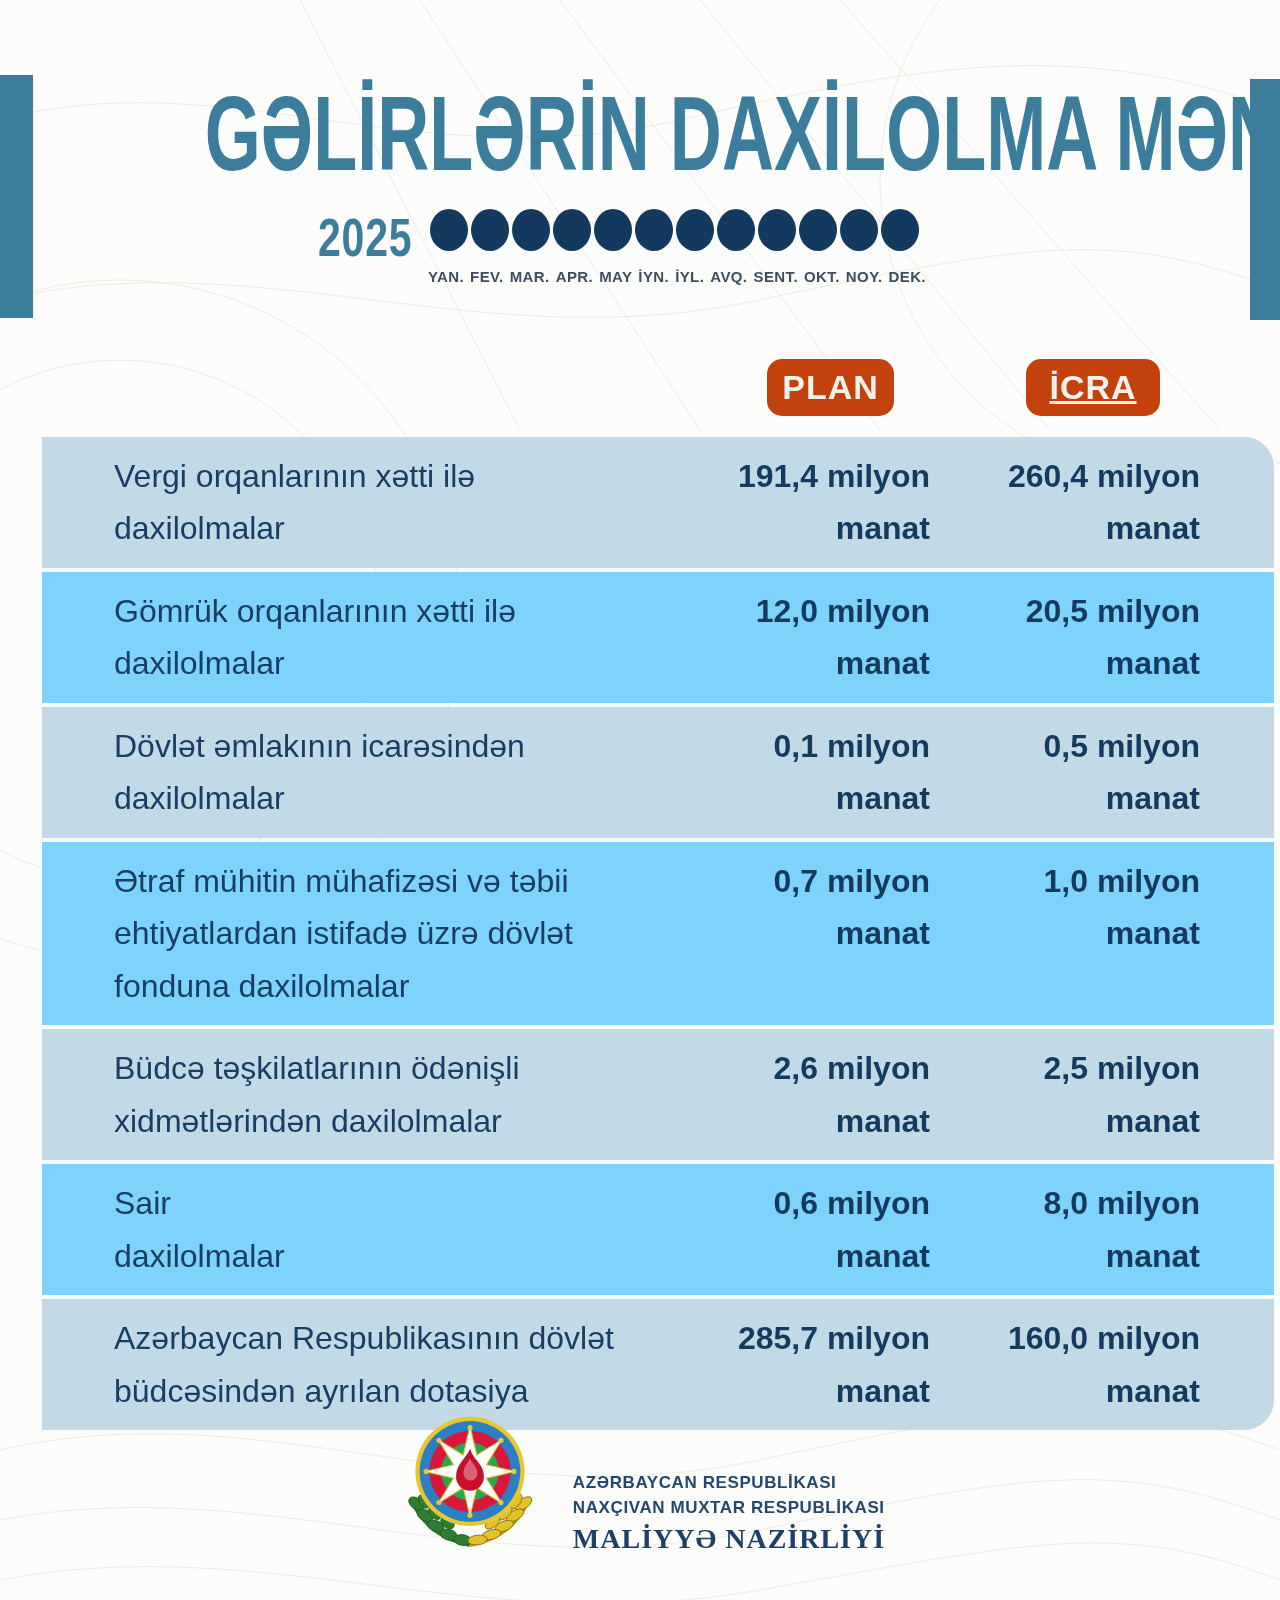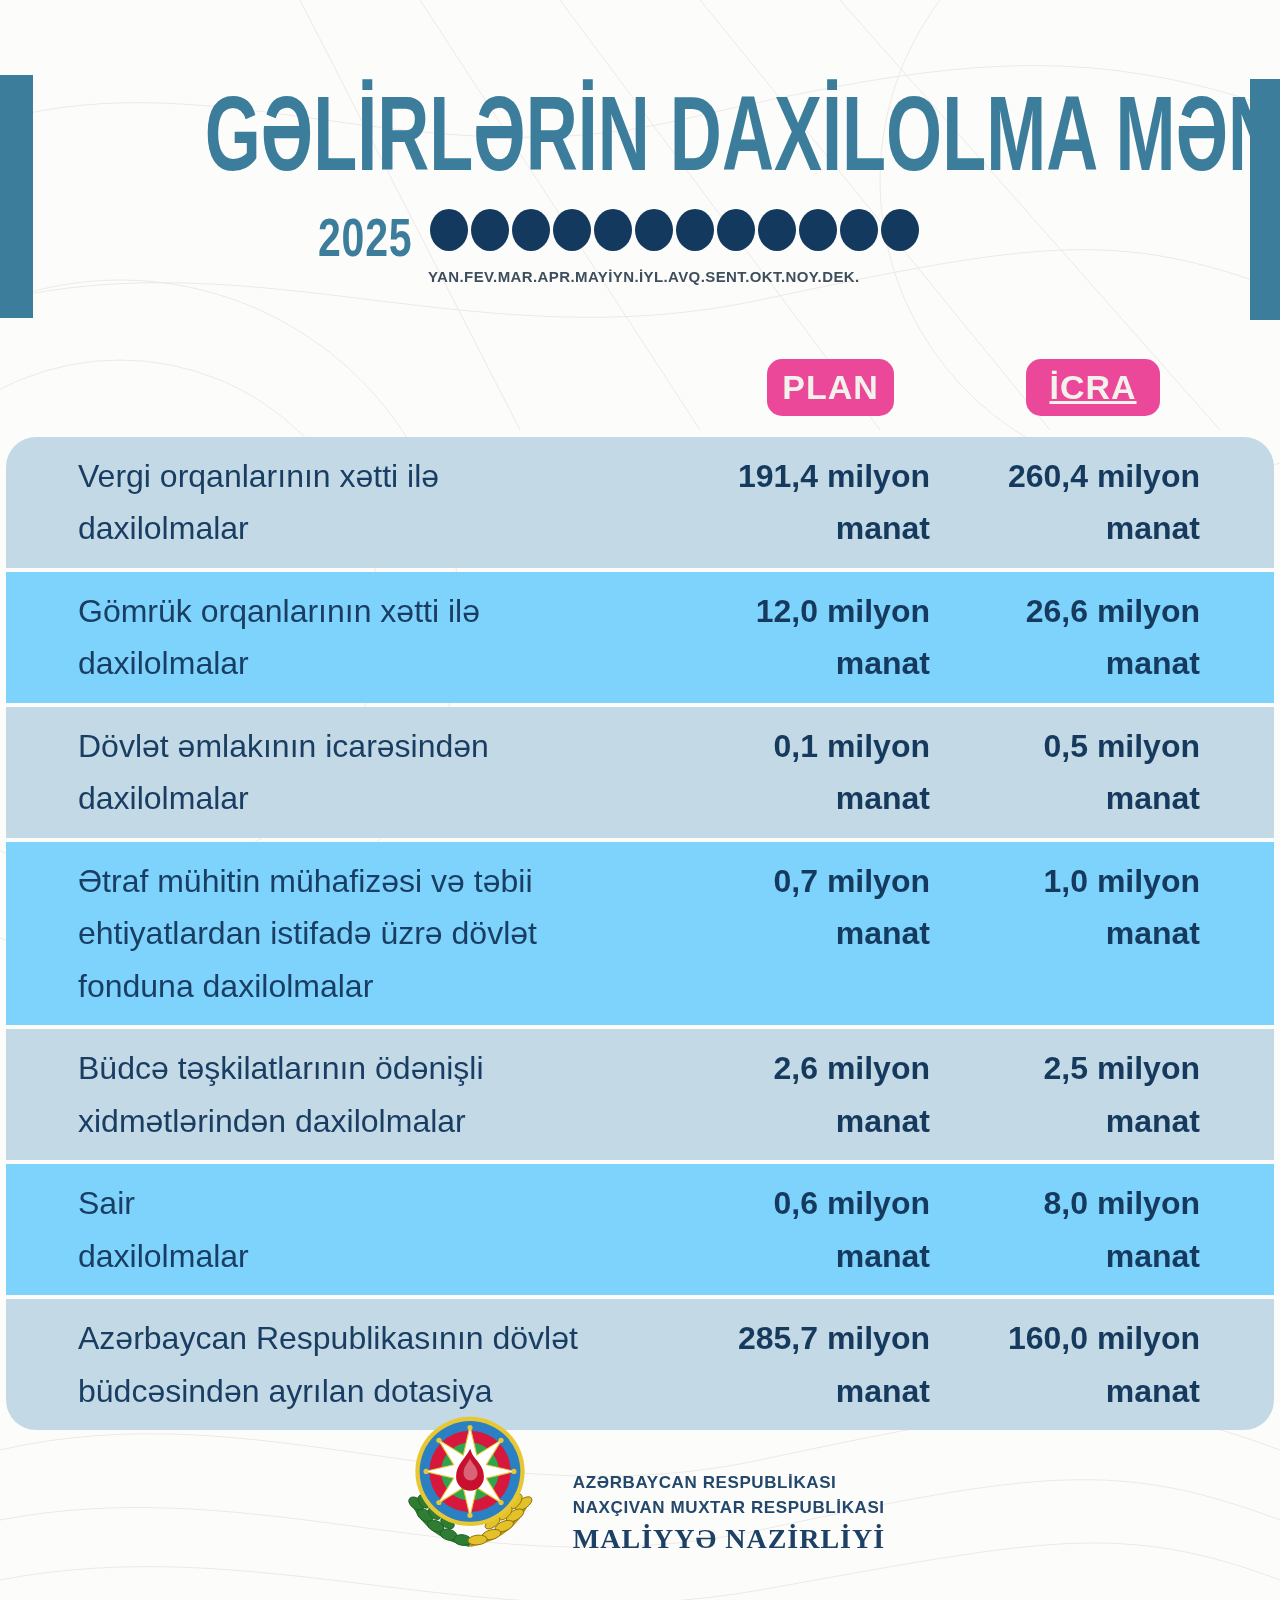--- a/index.html
+++ b/index.html
@@ -23,37 +23,37 @@
   .year {
     position:absolute; left:318px; top:206px; color:#3d7d9c;
     font-size:54px; font-weight:800; transform:scaleX(0.76); transform-origin:left center;
     letter-spacing:1px;
   }
   .dots { position:absolute; left:430px; top:209px; display:flex; gap:3px; }
   .dot  { width:38px; height:42px; border-radius:50%; background:#14395e; }
 
   .months {
     position:absolute; left:428px; top:268px; width:498px;
-    display:flex; justify-content:flex-start;
+    display:flex; justify-content:space-between;
     font-size:15px; font-weight:700; color:#3f4e5c; letter-spacing:0.4px;
   }
 
   .badge {
-    position:absolute; top:359px; height:57px; background:#ec4899; color:#f3f1ec;
+    position:absolute; top:359px; height:57px; background:#c2410c; color:#f3f1ec;
     border-radius:15px; display:flex; align-items:center; justify-content:center;
     font-size:34px; font-weight:800; letter-spacing:1px;
   }
   .badge.plan { left:767px; width:127px; }
   .badge.icra { left:1026px; width:134px;text-decoration:underline; }
 
   .table {
     position:absolute; top:437px; left:6px; width:1268px;
     border-radius:30px; overflow:hidden;
   }
-  .row { display:flex; align-items:flex-start; padding:13px 74px 13px 72px; margin-bottom:4px; }
+  .row { display:flex; align-items:flex-start; padding:13px 74px 13px 72px; margin-bottom:4px;margin-left:36px; }
   .row:last-child { margin-bottom:0; }
   .row.blue { background:#c3dae6; }
   .row.gray { background:#7dd3fc; }
   .row-label {
     flex:1; font-size:32px; color:#1a3e63; line-height:1.64;
     white-space:pre-line; font-weight:400;
   }
   .cell {
     text-align:right; font-size:32px; font-weight:700; color:#16395e;
     line-height:1.64; white-space:pre-line;
@@ -136,21 +136,21 @@
       <div class="cell plan">191,4 milyon
 manat</div>
       <div class="cell icra">260,4 milyon
 manat</div>
     </div>
     <div class="row gray">
       <div class="row-label">Gömrük orqanlarının xətti ilə
 daxilolmalar</div>
       <div class="cell plan">12,0 milyon
 manat</div>
-      <div class="cell icra">26,6 milyon
+      <div class="cell icra">20,5 milyon
 manat</div>
     </div>
     <div class="row blue">
       <div class="row-label">Dövlət əmlakının icarəsindən
 daxilolmalar</div>
       <div class="cell plan">0,1 milyon
 manat</div>
       <div class="cell icra">0,5 milyon
 manat</div>
     </div>

